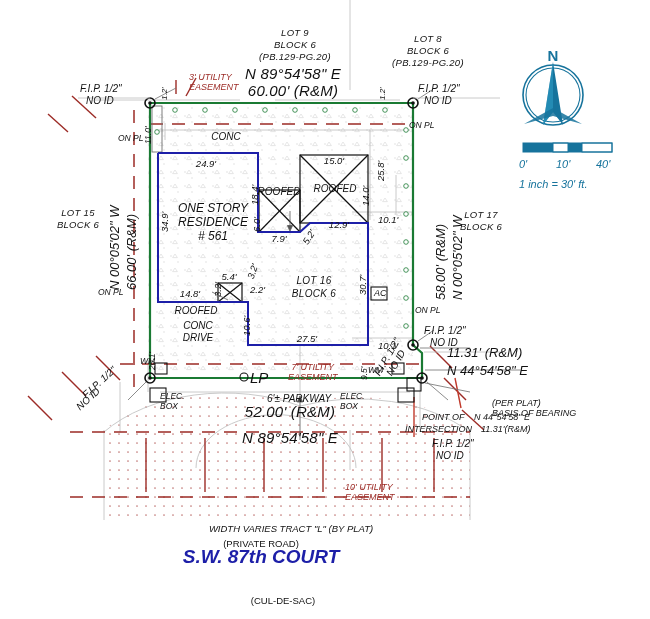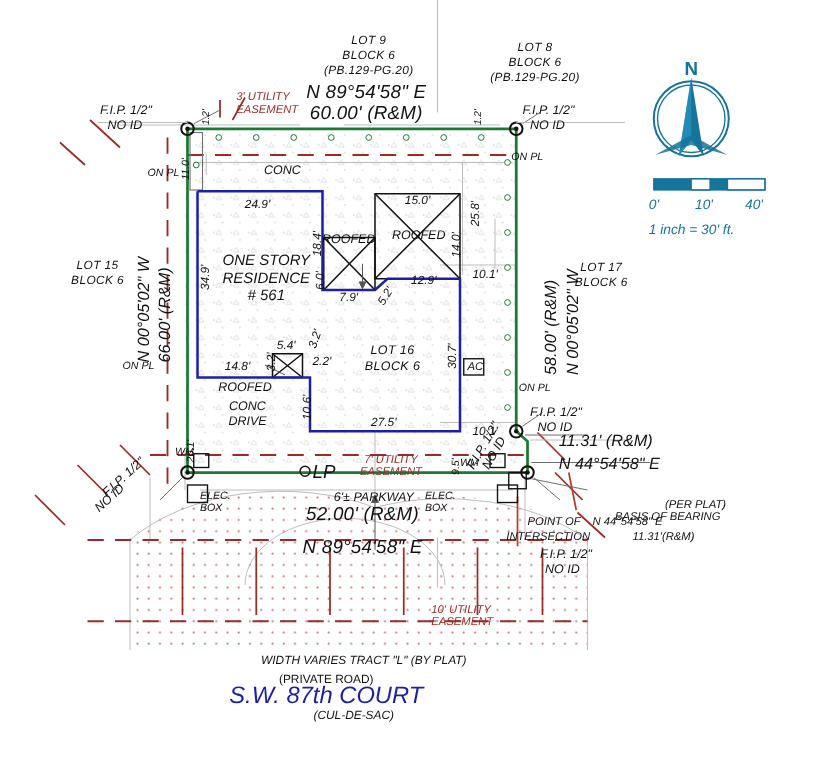--- a/index.html
+++ b/index.html
@@ -252,25 +252,25 @@
   <div class="lbl blk vert" style="left:451px;top:300px;font-size:13px;font-style:italic;
        transform:rotate(-90deg);">N 00°05'02" W</div>
 
   <div class="lbl blk bigbear ctr" style="left:290px;top:404px;">52.00' (R&amp;M)</div>
   <div class="lbl blk bigbear ctr" style="left:290px;top:430px;">N 89°54'58" E</div>
 
   <div class="lbl blk" style="left:447px;top:346px;font-size:13px;font-style:italic;">11.31' (R&amp;M)</div>
   <div class="lbl blk" style="left:447px;top:364px;font-size:13px;font-style:italic;">N 44°54'58" E</div>
 
   <div class="lbl blk note" style="left:466px;top:408px;margin-left:26px;">BASIS OF BEARING</div>
-  <div class="lbl blk note" style="left:492px;top:398px;margin-left:40px;">(PER PLAT)</div>
+  <div class="lbl blk note" style="left:492px;top:398px;">(PER PLAT)</div>
   <div class="lbl blk note" style="left:422px;top:412px;">POINT OF</div>
   <div class="lbl blk note" style="left:405px;top:424px;">INTERSECTION</div>
   <div class="lbl blk note" style="left:474px;top:412px;">N 44°54'58" E</div>
-  <div class="lbl blk note" style="left:481px;top:424px;margin-left:25px;">11.31'(R&amp;M)</div>
+  <div class="lbl blk note" style="left:481px;top:424px;">11.31'(R&amp;M)</div>
 
   <div class="lbl blk" style="left:80px;top:83px;font-size:10px;font-style:italic;">F.I.P. 1/2"</div>
   <div class="lbl blk" style="left:86px;top:95px;font-size:10px;font-style:italic;">NO ID</div>
 
   <div class="lbl blk" style="left:418px;top:83px;font-size:10px;font-style:italic;">F.I.P. 1/2"</div>
   <div class="lbl blk" style="left:424px;top:95px;font-size:10px;font-style:italic;">NO ID</div>
 
   <div class="lbl blk" style="left:424px;top:325px;font-size:10px;font-style:italic;">F.I.P. 1/2"</div>
   <div class="lbl blk" style="left:430px;top:337px;font-size:10px;font-style:italic;">NO ID</div>
 
@@ -342,17 +342,17 @@
 
   <div class="lbl blk tiny" style="left:160px;top:392px;">ELEC.</div>
   <div class="lbl blk tiny" style="left:160px;top:402px;">BOX</div>
   <div class="lbl blk tiny" style="left:340px;top:392px;">ELEC.</div>
   <div class="lbl blk tiny" style="left:340px;top:402px;">BOX</div>
   <div class="lbl blk tiny" style="left:140px;top:357px;">WM</div>
   <div class="lbl blk tiny" style="left:368px;top:366px;">WM</div>
   <div class="lbl blk tiny" style="left:250px;top:370px;font-size:15px;">LP</div>
 
   <div class="lbl blk ctr" style="left:291px;top:524px;font-size:9.5px;font-style:italic;">WIDTH VARIES TRACT "L" (BY PLAT)</div>
-  <div class="lbl blue ctr" style="left:261px;top:546px;font-size:19px;font-style:italic;font-weight:normal;">S.W. 87th COURT</div>
+  <div class="lbl blue ctr" style="left:261px;top:546px;font-size:19px;font-style:italic;font-weight:bold;">S.W. 87th COURT</div>
   <div class="lbl blk ctr" style="left:261px;top:539px;font-size:9.5px;">(PRIVATE ROAD)</div>
-  <div class="lbl blk ctr" style="left:261px;top:568px;font-size:9.5px;font-style:italic;padding-left:44px;">(CUL-DE-SAC)</div>
+  <div class="lbl blk ctr" style="left:261px;top:596px;font-size:9.5px;padding-left:44px;">(CUL-DE-SAC)</div>
 
 </div>
 
 </body></html>

